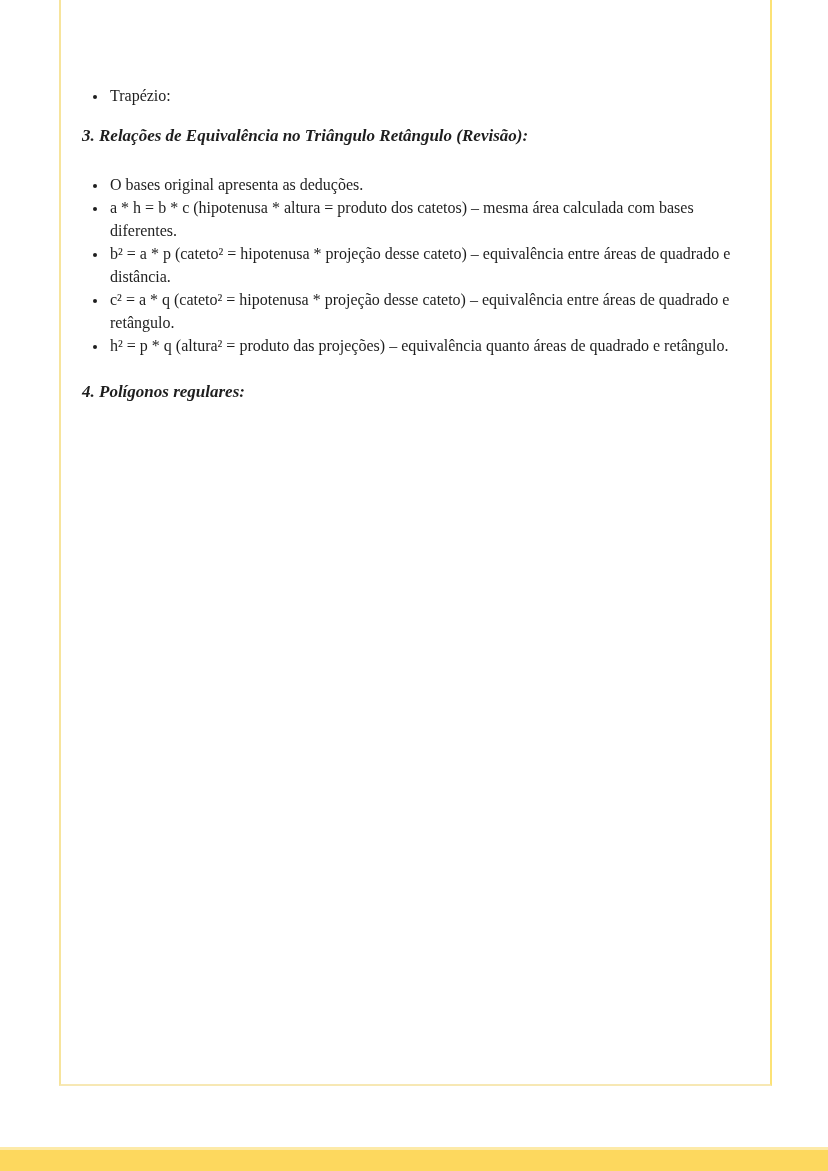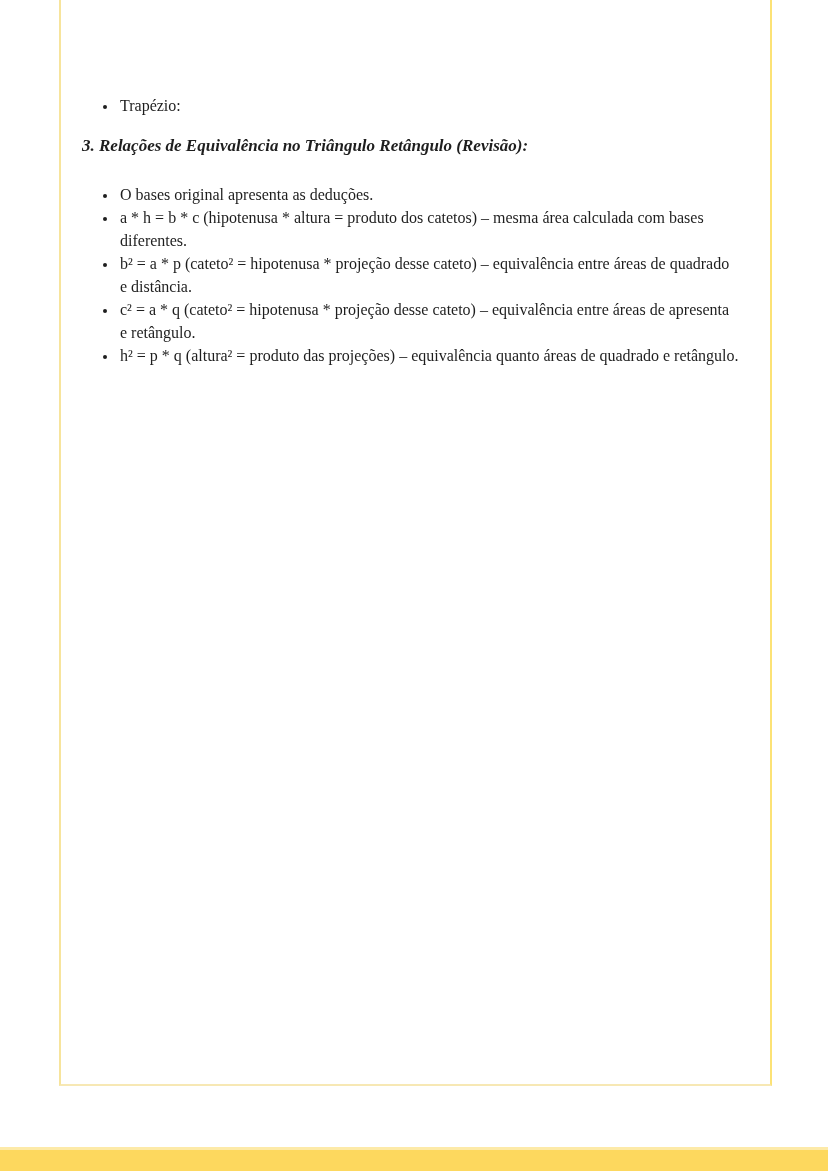--- a/index.html
+++ b/index.html
@@ -29,21 +29,21 @@
     border-left: 2px solid #f7e49c;
     border-right: 2px solid #fce276;
     border-bottom: 2px solid #f7e8b4;
   }
   .doc-content {
     padding: 96px 20px 0 21px;
     font-size: 16px;
     line-height: 23px;
   }
   ul {
-    margin: 10px;
+    margin: 0;
     padding: 0 0 0 26px;
     list-style-type: disc;
   }
   ul ul {
     padding-left: 37px;
     list-style-type: circle;
     margin: 0;
   }
   li {
     margin: 0;
@@ -87,24 +87,25 @@
           <span>Trapézio:</span>
         </li>
       </ul>
 
       <div class="sec-heading">3. Relações de Equivalência no Triângulo Retângulo (Revisão):</div>
 
       <ul>
         <li>O bases original apresenta as deduções.</li>
         <li>a * h = b * c (hipotenusa * altura = produto dos catetos) – mesma área calculada com bases diferentes.</li>
         <li>b² = a * p (cateto² = hipotenusa * projeção desse cateto) – equivalência entre áreas de quadrado e distância.</li>
-        <li>c² = a * q (cateto² = hipotenusa * projeção desse cateto) – equivalência entre áreas de apresenta e retângulo.</li>
+        <li>c² = a * q (cateto² = hipotenusa * projeção desse cateto) – equivalência entre áreas de quadrado e retângulo.</li>
         <li>h² = p * q (altura² = produto das projeções) – equivalência quanto áreas de quadrado e retângulo.</li>
       </ul>
 
+      <div class="sec-heading h4">4. Polígonos regulares:</div>
 
 
     </div>
   </div>
 
   <div class="bottom-bar"></div>
 
 </div>
 
 </body></html>

